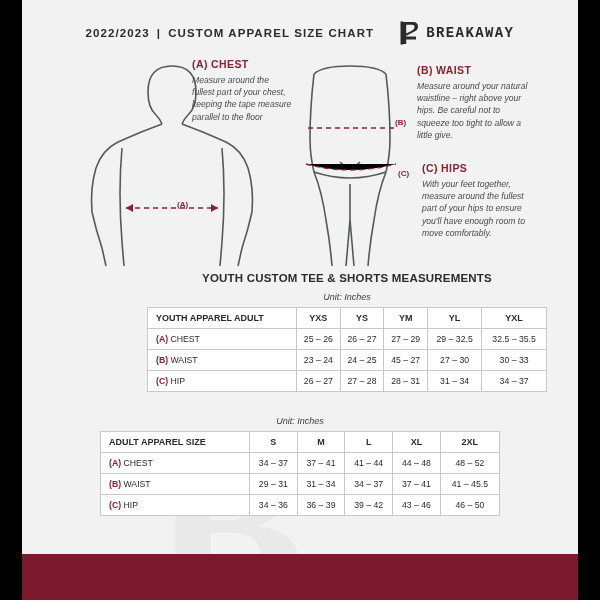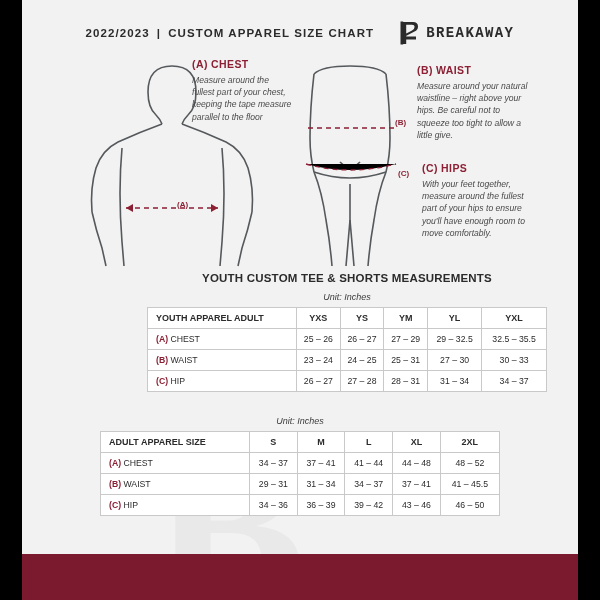--- a/index.html
+++ b/index.html
@@ -277,21 +277,21 @@
             <td>25 – 26</td>
             <td>26 – 27</td>
             <td>27 – 29</td>
             <td>29 – 32.5</td>
             <td>32.5 – 35.5</td>
           </tr>
           <tr>
             <td class="rowhead"><span class="tag">(B)</span> <span>WAIST</span></td>
             <td>23 – 24</td>
             <td>24 – 25</td>
-            <td>25 – 31</td>
+            <td>45 – 27</td>
             <td>27 – 30</td>
             <td>30 – 33</td>
           </tr>
           <tr>
             <td class="rowhead"><span class="tag">(C)</span> <span>HIP</span></td>
             <td>26 – 27</td>
             <td>27 – 28</td>
             <td>28 – 31</td>
             <td>31 – 34</td>
             <td>34 – 37</td>

